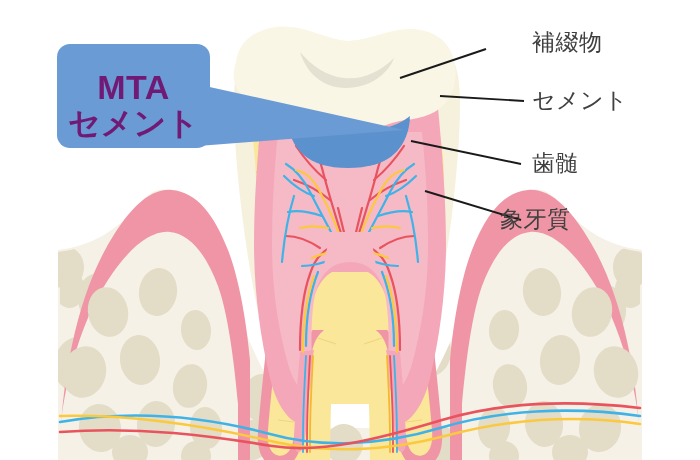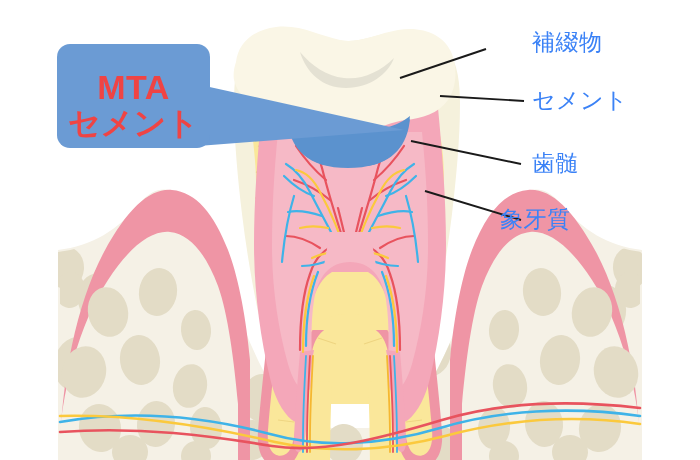--- a/index.html
+++ b/index.html
@@ -29,38 +29,38 @@
   .label-layer {
     position: absolute;
     left: 0;
     top: 0;
     width: 700px;
     height: 460px;
     pointer-events: none;
   }
   .callout-label {
     position: absolute;
-    color: #3b82f6;
+    color: #404040;
     font-size: 23px;
     line-height: 1;
     letter-spacing: 0.5px;
     white-space: nowrap;
     font-family: "DejaVu Sans", "Liberation Sans", sans-serif;
   }
   .mta-box-text {
     position: absolute;
     left: 57px;
     top: 44px;
     width: 153px;
     height: 124px;
     display: flex;
     flex-direction: column;
     align-items: center;
     justify-content: center;
-    color: #ef4444;
+    color: #701a75;
     text-align: center;
     pointer-events: none;
   }
   .mta-line1 {
     font-size: 34px;
     font-weight: bold;
     line-height: 1.05;
     letter-spacing: 0.5px;
     font-family: "Liberation Sans", "DejaVu Sans", sans-serif;
   }

